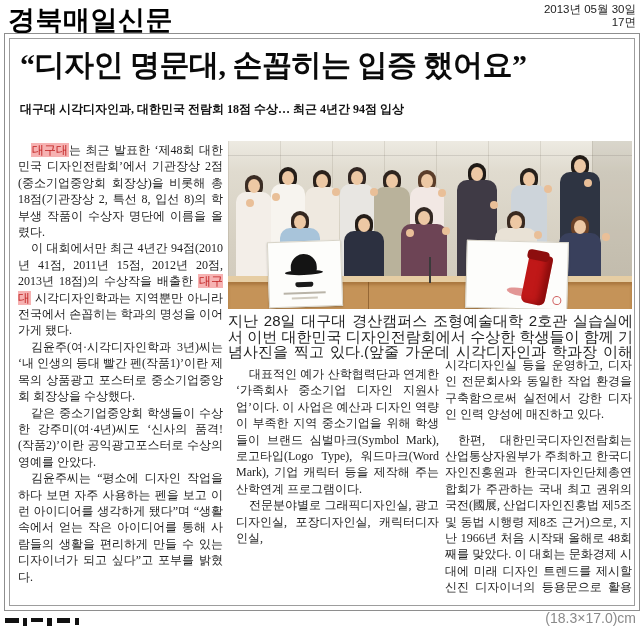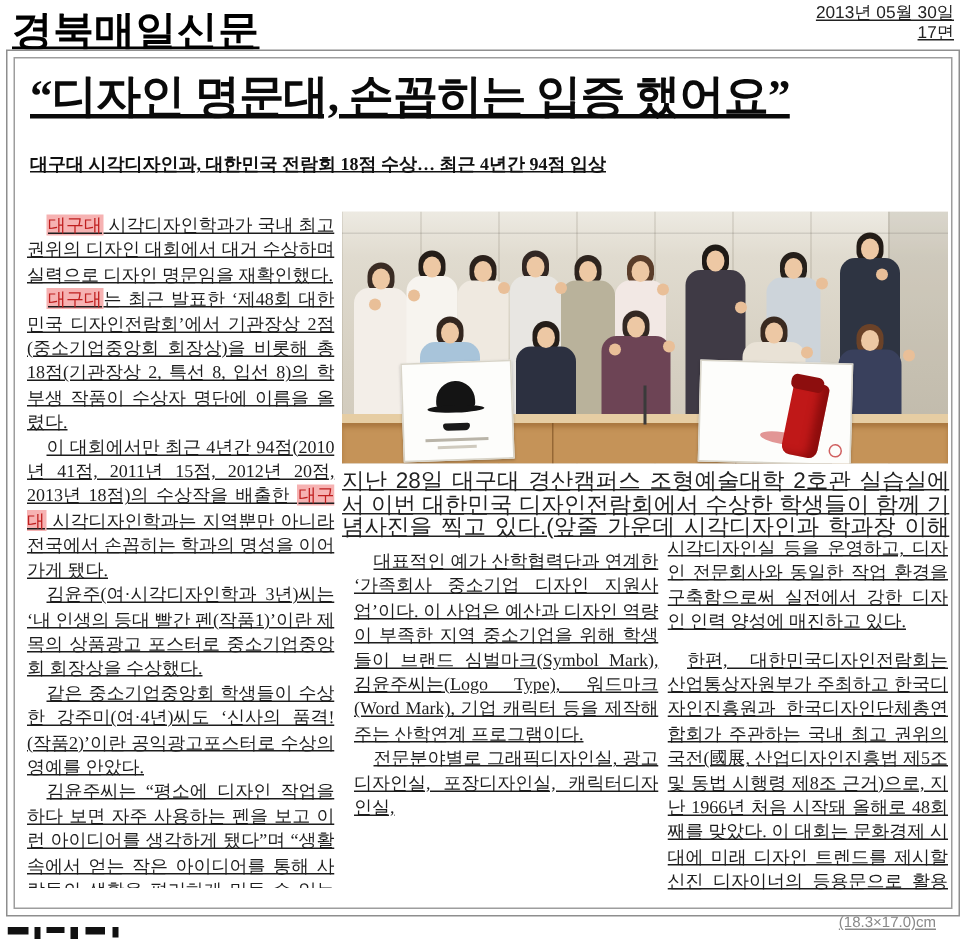--- a/index.html
+++ b/index.html
@@ -1,20 +1,20 @@
 <!DOCTYPE html>
 <html style="--hl-bg: #f6b2b2; --hl-color: #bf1e1e;"><head>
 <meta charset="utf-8">
 <style>
   html,body{margin:0;padding:0;}
   body{
     width:644px;height:626px;position:relative;background:#ffffff;
     font-family:"Liberation Sans", sans-serif;overflow:hidden;
   }
-  .abs{position:absolute;text-decoration:underline;}
+  .abs{position:absolute;}
   
   .masthead{left:8px;top:2px;font-size:27px;font-weight:800;color:#000;
     letter-spacing:0.5px;font-family:"Liberation Sans",sans-serif;}
   .dateline{right:8px;top:3px;text-align:right;font-size:11.5px;line-height:13px;color:#222;}
   
   .box-outer{left:4px;top:33px;width:634px;height:576px;border:1px solid #8e8e8e;background:#fff;}
   .box-inner{position:absolute;left:4px;top:4px;right:4px;bottom:4px;border:1px solid #9d9d9d;}
   
   .headline{left:20px;top:47px;width:608px;font-family:"Liberation Serif","DejaVu Serif",serif;
     font-weight:bold;font-size:30px;line-height:36px;color:#0a0a0a;letter-spacing:-0.5px;white-space:nowrap;overflow:hidden;}
@@ -55,42 +55,41 @@
   
   .lh-body{position:absolute;left:58px;top:12px;width:24px;height:50px;background:#c01818;
     border-radius:4px 4px 6px 6px;transform:rotate(10deg);box-shadow:inset -6px 0 6px rgba(90,0,0,0.5);}
   .lh-cap{position:absolute;left:60px;top:8px;width:22px;height:10px;background:#8d0e0e;border-radius:4px;transform:rotate(10deg);}
   .lh-splash{position:absolute;left:40px;top:46px;width:30px;height:8px;background:rgba(192,24,24,0.45);border-radius:50%;transform:rotate(8deg);}
   .lh-stamp{position:absolute;right:5px;bottom:4px;width:7px;height:7px;border-radius:50%;border:1px solid #d06060;}
   
   .caption{left:228px;top:313px;width:405px;height:46px;font-size:15px;line-height:15.5px;
     color:#222;text-align:justify;overflow:hidden;}
   
-  .size-label{right:20px;top:610px;font-size:10px;color:#8a8a8a;}
+  .size-label{right:8px;top:610px;font-size:14px;color:#8a8a8a;}
   .bottom-partial{left:5px;top:618px;width:110px;height:8px;overflow:hidden;}
   .bottom-partial i{position:absolute;top:0;background:#111;}
 </style>
 </head>
 <body>
 
 <div class="abs masthead">경북매일신문</div>
 <div class="abs dateline">
   <div>2013년 05월 30일</div>
   <div>17면</div>
 </div>
 
 <div class="abs box-outer">
   <div class="box-inner"></div>
 </div>
 
 <div class="abs headline">“디자인 명문대, 손꼽히는 입증 했어요”</div>
 <div class="abs subheadline">대구대 시각디자인과, 대한민국 전람회 18점 수상… 최근 4년간 94점 입상</div>
 
 <div class="abs bodycol" id="col1">
-  <p><mark>대구대</mark> 시각디자인학과가 국내 최고 권위의 디자인 대회에서 대거 수상하며 실력으로 디자인 명문임을 재확인했다.</p>
   <p><mark>대구대</mark>는 최근 발표한 ‘제48회 대한민국 디자인전람회’에서 기관장상 2점(중소기업중앙회 회장상)을 비롯해 총 18점(기관장상 2, 특선 8, 입선 8)의 학부생 작품이 수상자 명단에 이름을 올렸다.</p>
   <p>이 대회에서만 최근 4년간 94점(2010년 41점, 2011년 15점, 2012년 20점, 2013년 18점)의 수상작을 배출한 <mark>대구대</mark> 시각디자인학과는 지역뿐만 아니라 전국에서 손꼽히는 학과의 명성을 이어가게 됐다.</p>
   <p>김윤주(여·시각디자인학과 3년)씨는 ‘내 인생의 등대 빨간 펜(작품1)’이란 제목의 상품광고 포스터로 중소기업중앙회 회장상을 수상했다.</p>
   <p>같은 중소기업중앙회 학생들이 수상한 강주미(여·4년)씨도 ‘신사의 품격!(작품2)’이란 공익광고포스터로 수상의 영예를 안았다.</p>
   <p>김윤주씨는 “평소에 디자인 작업을 하다 보면 자주 사용하는 펜을 보고 이런 아이디어를 생각하게 됐다”며 “생활 속에서 얻는 작은 아이디어를 통해 사람들의 생활을 편리하게 만들 수 있는 디자이너가 되고 싶다”고 포부를 밝혔다.</p>
 </div>
 
 <div class="abs photo">
   <div class="panel-lines"></div>
   <div class="ceiling"></div>
@@ -167,21 +166,21 @@
     <span class="lh-splash"></span>
     <span class="lh-body"></span>
     <span class="lh-cap"></span>
     <span class="lh-stamp"></span>
   </div>
 </div>
 
 <div class="abs caption">지난 28일 대구대 경산캠퍼스 조형예술대학 2호관 실습실에서 이번 대한민국 디자인전람회에서 수상한 학생들이 함께 기념사진을 찍고 있다.(앞줄 가운데 시각디자인과 학과장 이해만 교수)</div>
 
 <div class="abs bodycol" id="col2">
-  <p class="gap">대표적인 예가 산학협력단과 연계한 ‘가족회사 중소기업 디자인 지원사업’이다. 이 사업은 예산과 디자인 역량이 부족한 지역 중소기업을 위해 학생들이 브랜드 심벌마크(Symbol Mark), 김윤주씨는(Logo Type), 워드마크(Word Mark), 기업 캐릭터 등을 제작해 주는 산학연계 프로그램이다.</p>
+  <p class="gap">대표적인 예가 산학협력단과 연계한 ‘가족회사 중소기업 디자인 지원사업’이다. 이 사업은 예산과 디자인 역량이 부족한 지역 중소기업을 위해 학생들이 브랜드 심벌마크(Symbol Mark), 로고타입(Logo Type), 워드마크(Word Mark), 기업 캐릭터 등을 제작해 주는 산학연계 프로그램이다.</p>
   <p>전문분야별로 그래픽디자인실, 광고디자인실, 포장디자인실, 캐릭터디자인실,</p>
 </div>
 
 <div class="abs bodycol" id="col3">
   <p class="noindent">시각디자인실 등을 운영하고, 디자인 전문회사와 동일한 작업 환경을 구축함으로써 실전에서 강한 디자인 인력 양성에 매진하고 있다.</p>
   <p class="gap">한편, 대한민국디자인전람회는 산업통상자원부가 주최하고 한국디자인진흥원과 한국디자인단체총연합회가 주관하는 국내 최고 권위의 국전(國展, 산업디자인진흥법 제5조 및 동법 시행령 제8조 근거)으로, 지난 1966년 처음 시작돼 올해로 48회째를 맞았다. 이 대회는 문화경제 시대에 미래 디자인 트렌드를 제시할 신진 디자이너의 등용문으로 활용되고 있다.</p>
 
 </div>
 
 <div class="abs size-label">(18.3×17.0)cm</div>

